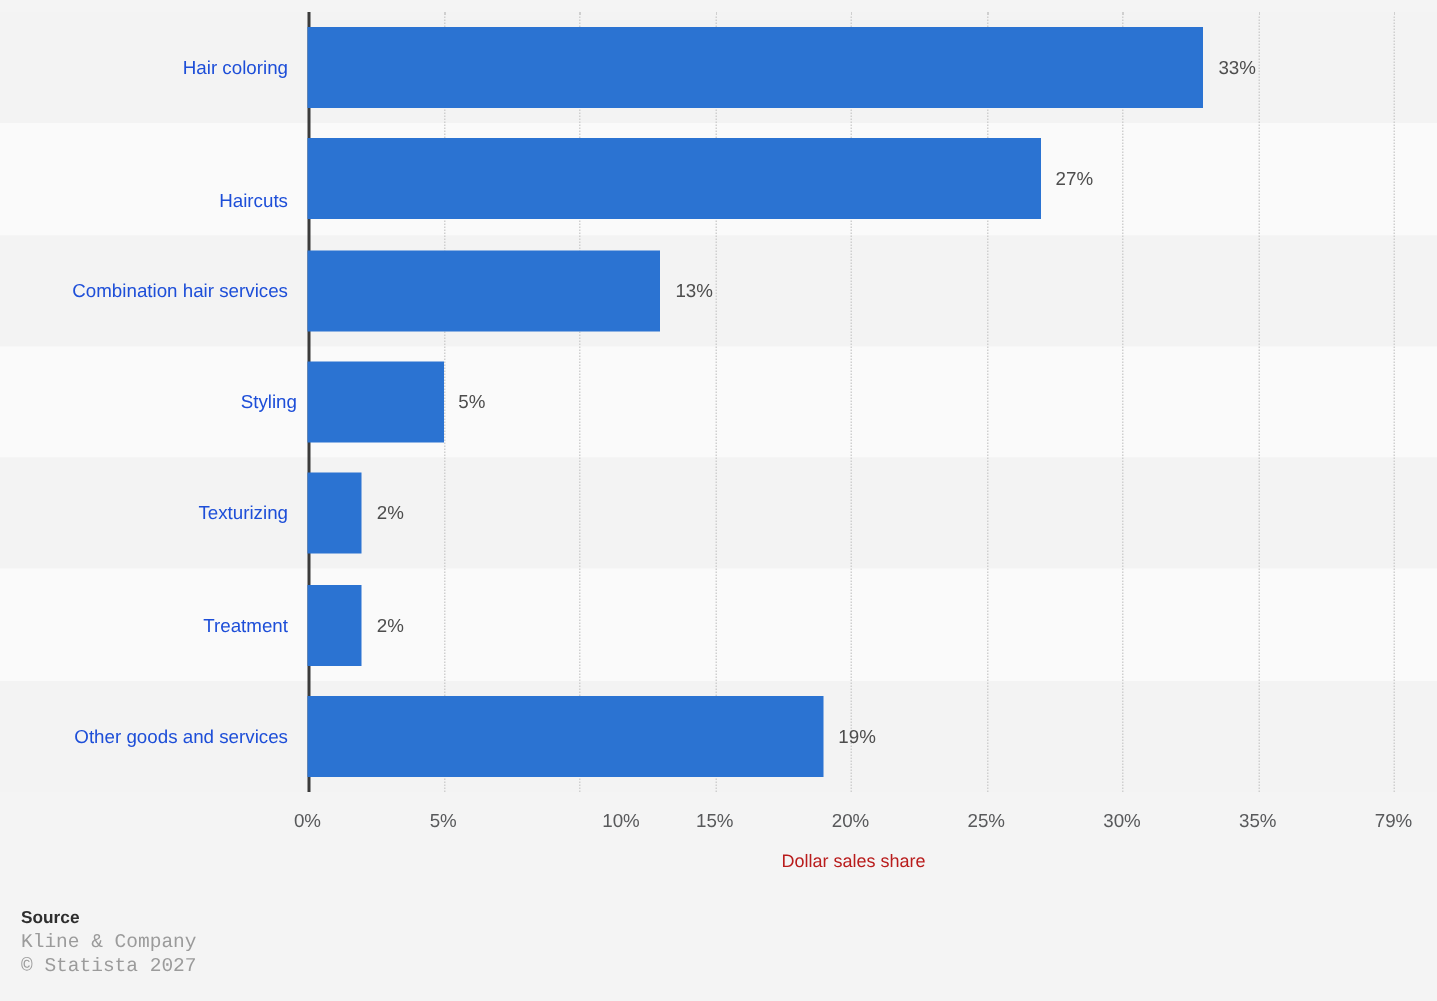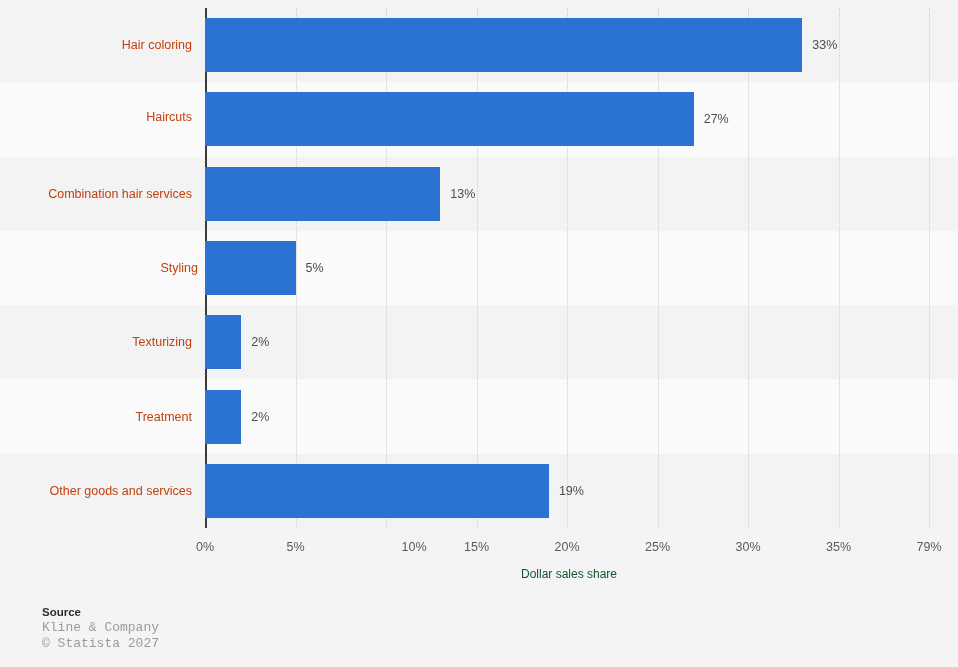--- a/index.html
+++ b/index.html
@@ -63,21 +63,21 @@
     border-left: 2px solid #3b3b3b;
   }
 
   
   .cat-label {
     position: absolute;
     right: 0;
     width: 185px;
     text-align: right;
     font-size: 12.5px;
-    color: #c2410c;
+    color: #1d4ed8;
     white-space: nowrap;
     line-height: 1;
   }
 
   
   .bar {
     position: absolute;
     background: #2b73d2;
   }
   .bar-value {
@@ -103,34 +103,33 @@
     color: #58595b;
     transform: translateX(-50%);
     white-space: nowrap;
     line-height: 1;
   }
   .x-axis-title {
     position: absolute;
     top: 40px;
     left: 521px;
     font-size: 12px;
-    color: #14532d;
+    color: #b91c1c;
     white-space: nowrap;
     line-height: 1;
   }
 
   
   .footer {
     position: absolute;
     left: 0;
     top: 598px;
     width: 784px;
     height: 69px;
     background: #f4f4f4;
-    margin-left: 28px;
   }
   .footer-col { position: absolute; top: 6px; }
   .footer-col.left  { left: 14px; }
   .footer-col.right { left: 305px; }
   .footer-head {
     font-size: 11.5px;
     font-weight: bold;
     color: #2e2e2e;
     line-height: 16px;
     white-space: nowrap;
@@ -180,21 +179,21 @@
         <div class="bar-value" style="left: 305.5px; top: 254px;">5%</div>
         <div class="bar" style="left: 205px; top: 307.286px; width: 36.2px; height: 54px; background: rgb(43, 115, 210);"></div>
         <div class="bar-value" style="left: 251.2px; top: 328.286px;">2%</div>
         <div class="bar" style="left: 205px; top: 381.571px; width: 36.2px; height: 54px; background: rgb(43, 115, 210);"></div>
         <div class="bar-value" style="left: 251.2px; top: 402.571px;">2%</div>
         <div class="bar" style="left: 205px; top: 455.857px; width: 343.9px; height: 54px; background: rgb(43, 115, 210);"></div>
         <div class="bar-value" style="left: 558.9px; top: 476.857px;">19%</div>
       </div>
     <div id="cat-labels">
         <div class="cat-label" style="top: 31.1429px; right: 766px;">Hair coloring</div>
-        <div class="cat-label" style="top: 103px; right: 766px;">Haircuts</div>
+        <div class="cat-label" style="top: 120px; right: 766px;">Haircuts</div>
         <div class="cat-label" style="top: 179.714px; right: 766px;">Combination hair services</div>
         <div class="cat-label" style="top: 254px; right: 760px;">Styling</div>
         <div class="cat-label" style="top: 328.286px; right: 766px;">Texturizing</div>
         <div class="cat-label" style="top: 402.571px; right: 766px;">Treatment</div>
         <div class="cat-label" style="top: 476.857px; right: 766px;">Other goods and services</div>
       </div>
   </div>
 
   <div class="x-axis">
     <div id="xticks">

